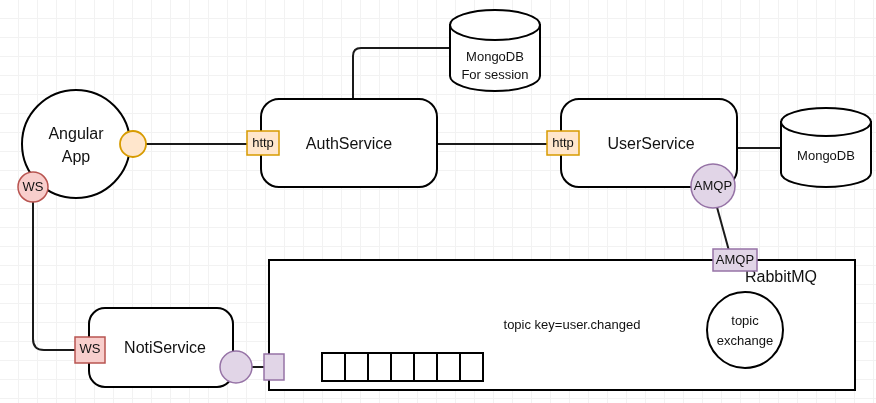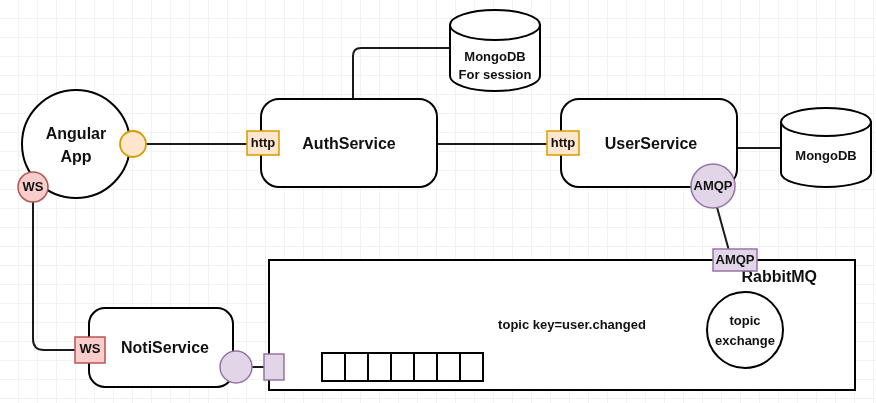--- a/index.html
+++ b/index.html
@@ -21,21 +21,20 @@
       linear-gradient(to bottom, #f2f2f2 1px, transparent 1px),
       linear-gradient(to right, #e6e6e6 1px, transparent 1px),
       linear-gradient(to bottom, #e6e6e6 1px, transparent 1px);
     background-size:
       19px 19px,
       19px 19px,
       57px 57px,
       57px 57px;
     background-position: -1px -1px, -1px -1px, -1px -1px, -1px -1px;
     overflow: hidden;
-    font-weight: bold;
   }
   #diagram {
     position: absolute;
     left: 0;
     top: 0;
     width: 876px;
     height: 403px;
   }
   .shape-stroke {
     fill: #ffffff;

